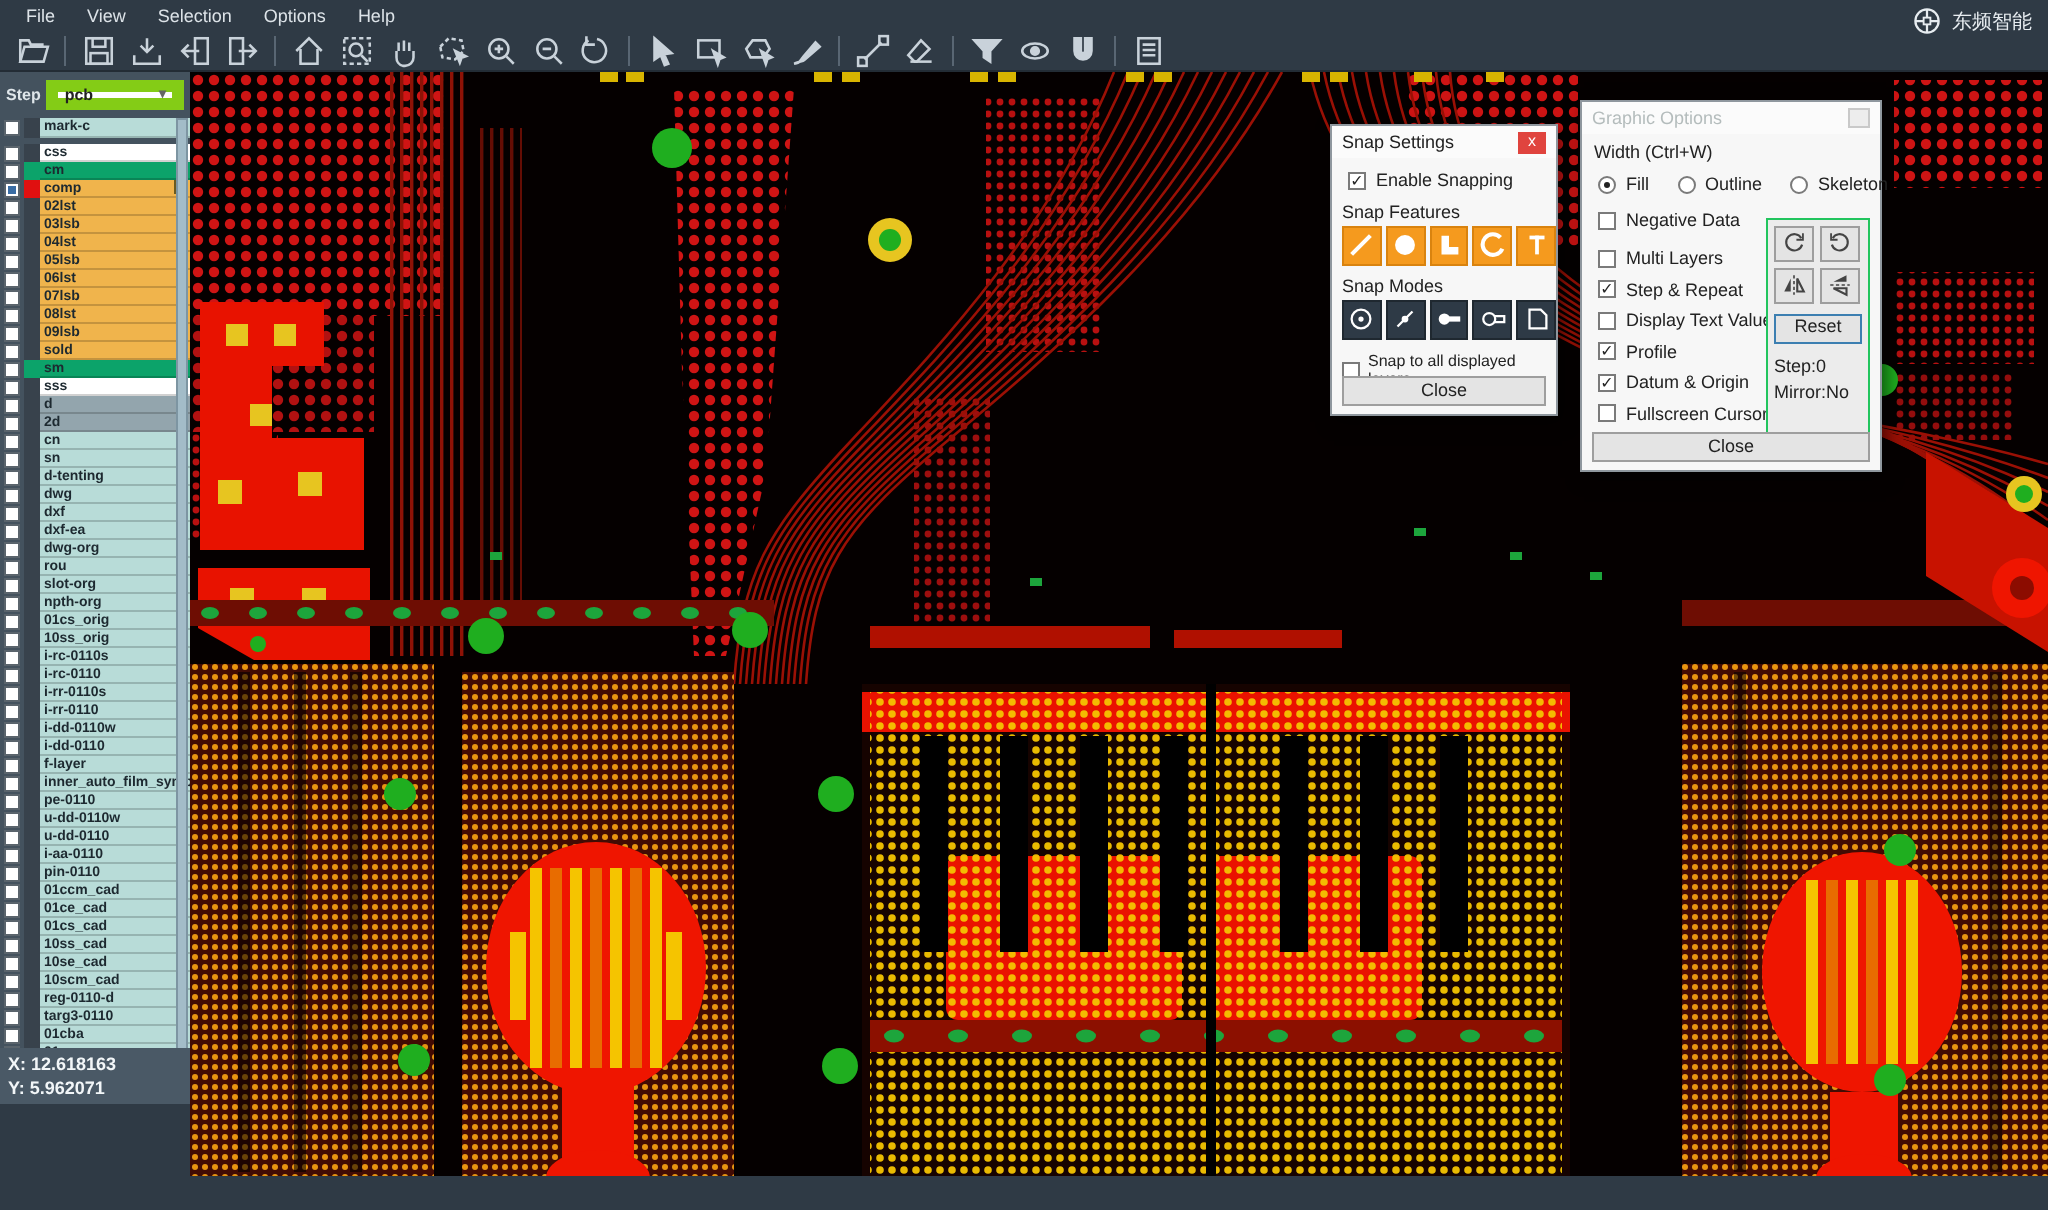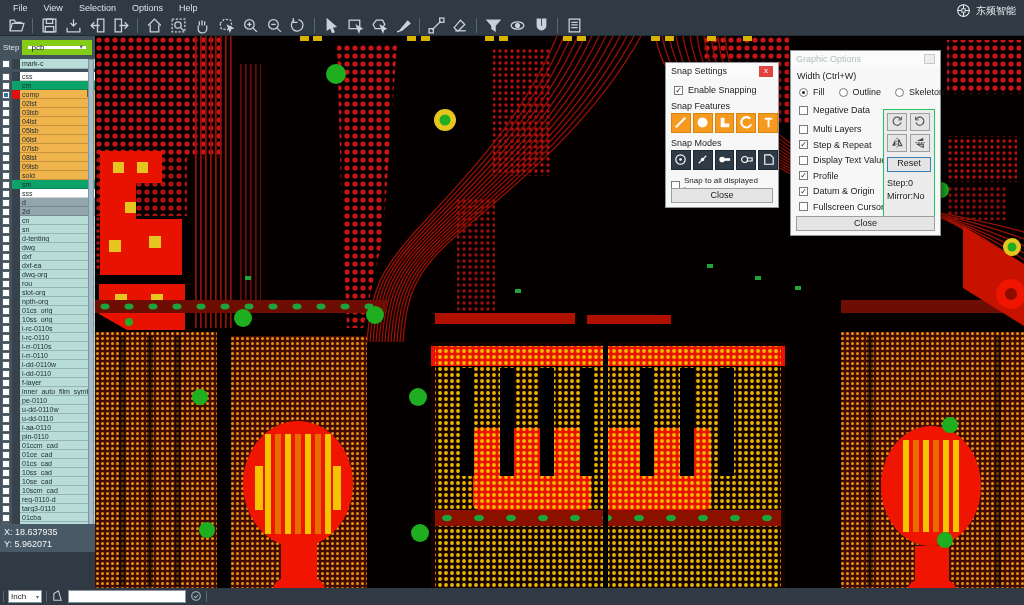--- a/index.html
+++ b/index.html
@@ -18,21 +18,21 @@
     border-bottom:1px solid #232c35; }
   .tb-btn { width:24px; height:19px; display:flex; align-items:center; justify-content:center; }
   .tb-btn svg { display:block; }
   .tb-sep { width:1px; height:15px; background:#596673; margin:0 4px; }
   #brand { position:absolute; right:8px; top:0; height:21px; display:flex;
     align-items:center; gap:5px; color:#e7ecf0; font-size:10px; }
   #brand svg { display:block; }
 
   
   #sidebar { position:absolute; left:0; top:36px; width:95px; height:516px;
-    background:#44525e; }
+    background:#44525e;font-weight:bold; }
   #step-row { height:22px; display:flex; align-items:center; padding:0 3px; gap:3px; }
   #step-label { color:#dfe6ea; font-size:8px; }
   #step-select { flex:1; height:15px; background:#fff; border:6px solid #84cc16;
     font-size:8px; color:#222; display:flex; align-items:center; padding:0 3px;
     justify-content:space-between; }
   #layer-list { position:absolute; left:0; top:23px; width:95px; }
   .lrow { height:9px; display:flex; align-items:stretch; }
   .lrow.first { height:10px; margin-bottom:3px; }
   .lchk { width:12px; display:flex; align-items:center; justify-content:center; }
   .lchk .box { width:8px; height:8px; background:#fff; border:1px solid #5a646c; }
@@ -686,21 +686,21 @@
         <div class="lrow">
           <span class="lchk">
             <span class="box"></span>
           </span>
           <span class="lsw"></span>
           <span class="lname" style="background:#b8dcd8">saf0110</span>
         </div>
       </div>
     <div id="layer-scroll"></div>
     <div id="coords">
-      <div>X: 18.637935</div>
+      <div>X: 12.618163</div>
       <div>Y: 5.962071</div>
     </div>
   </div>
 
   <div id="canvas">
     <svg id="pcb" width="929" height="553" viewBox="0 0 929 553">
       <defs>
         <pattern id="pDots" width="8" height="8" patternUnits="userSpaceOnUse">
           <circle cx="4" cy="4" r="2.6" fill="#cf1414"></circle>
         </pattern>
@@ -1064,35 +1064,14 @@
         </div>
       <div id="g-reset" class="btn">Reset</div>
       <div id="g-info">
         <div>Step:0</div>
         <div>Mirror:No</div>
       </div>
     </div>
     <div class="btn dlg-close-btn" style="width:139px;">Close</div>
   </div>
 
-  <div id="statusbar">
-    <div class="sb-sep"></div>
-    <div id="unit-select">
-      <span>Inch</span>
-      <span style="font-size:6px;color:#666;">▾</span>
-    </div>
-    <div class="sb-sep"></div>
-    <span>
-      <svg width="13" height="13" viewBox="0 0 14 14">
-          <path d="M3 12 L3 5 L8 2 L11 12 Z" fill="none" stroke="#c9d2da" stroke-width="1.1"></path>
-        </svg>
-    </span>
-    <input id="cmd-input" value="" style="">
-    <span>
-      <svg width="12" height="12" viewBox="0 0 14 14">
-          <circle cx="7" cy="7" r="5" fill="none" stroke="#aeb8c0" stroke-width="1.2"></circle>
-          <path d="M4.5 7 l2 2 l3 -3.5" fill="none" stroke="#aeb8c0" stroke-width="1.2"></path>
-        </svg>
-    </span>
-    <div class="sb-sep"></div>
-  </div>
 
 </div>
 
 </body></html>

